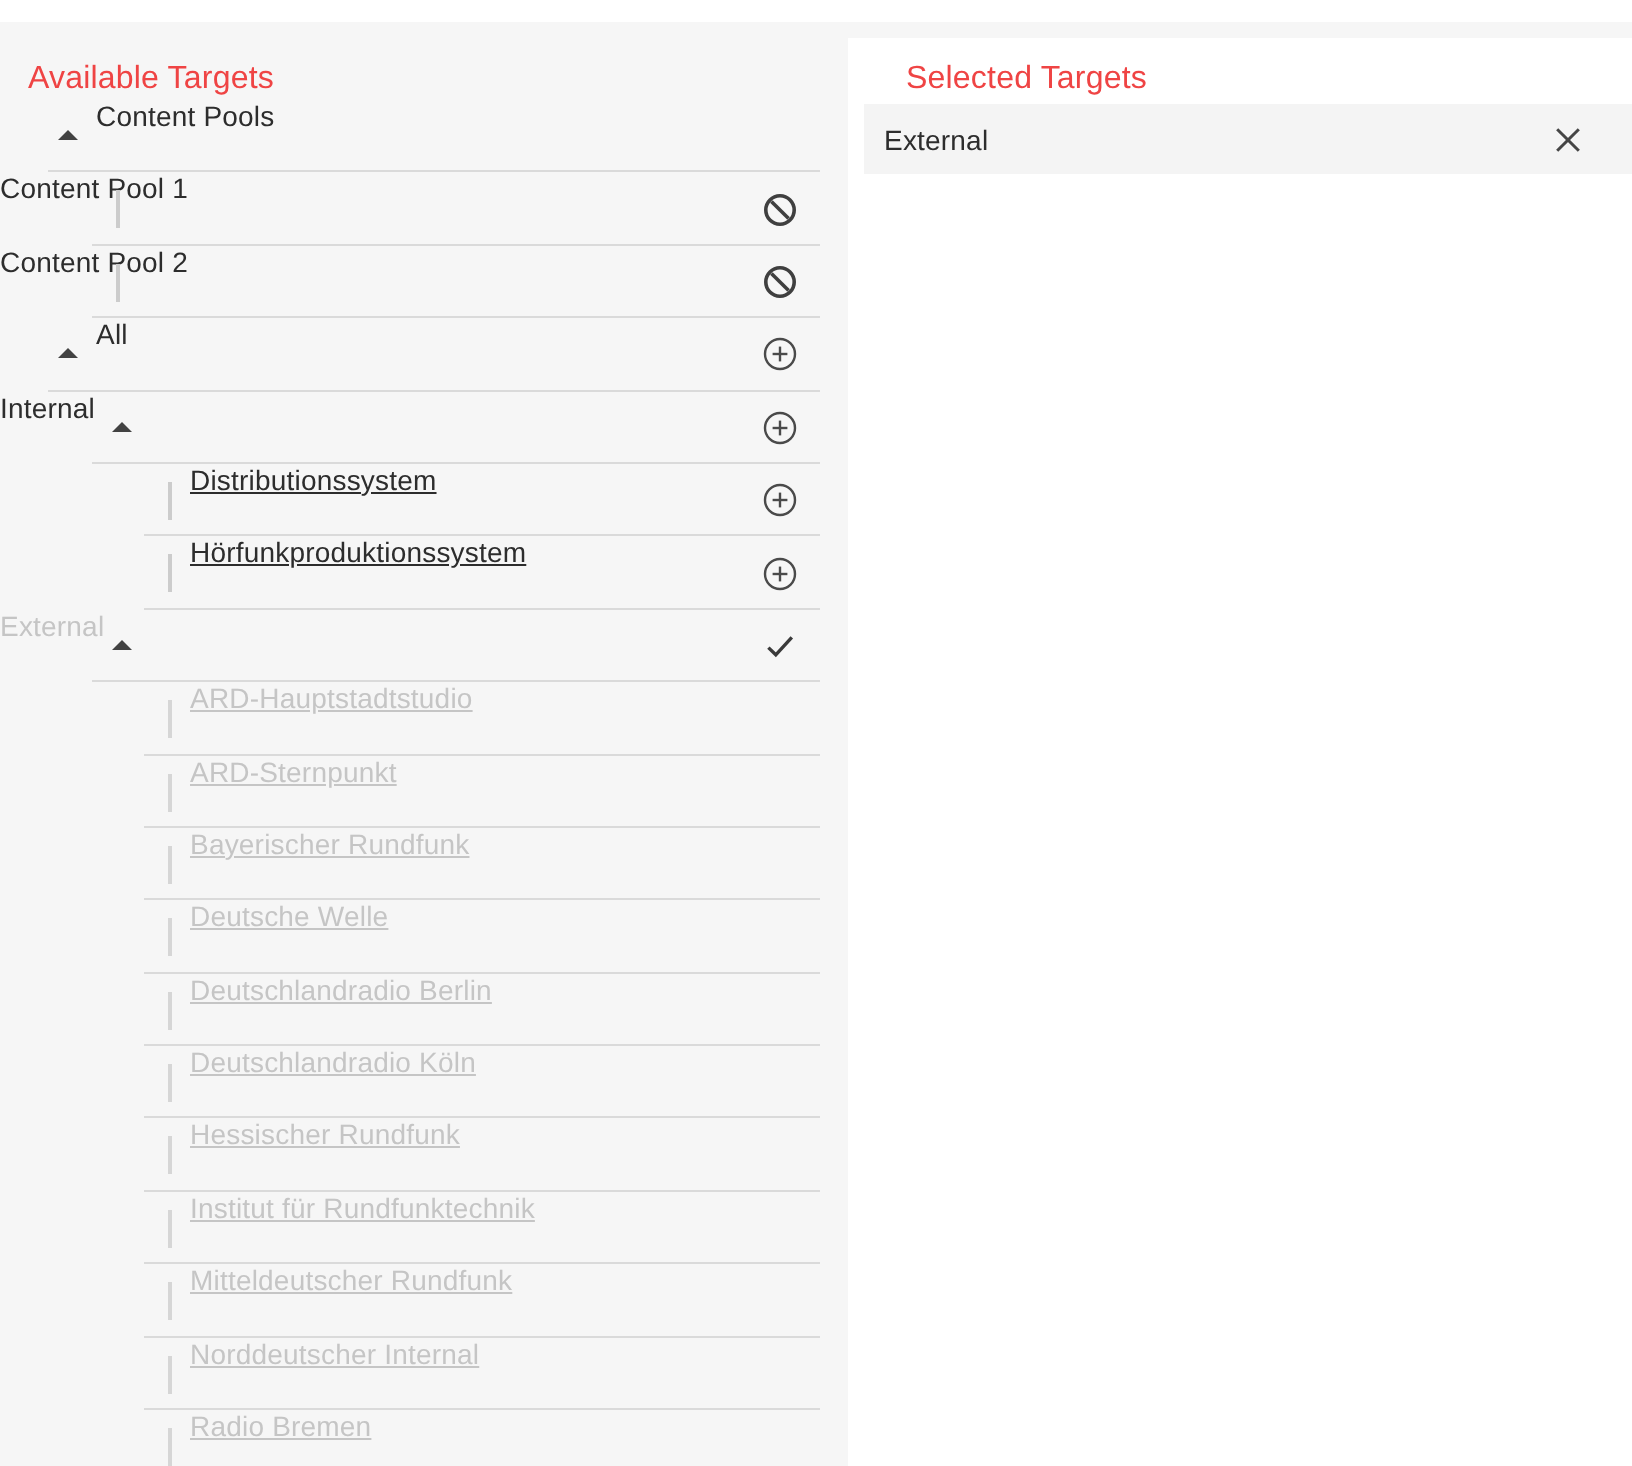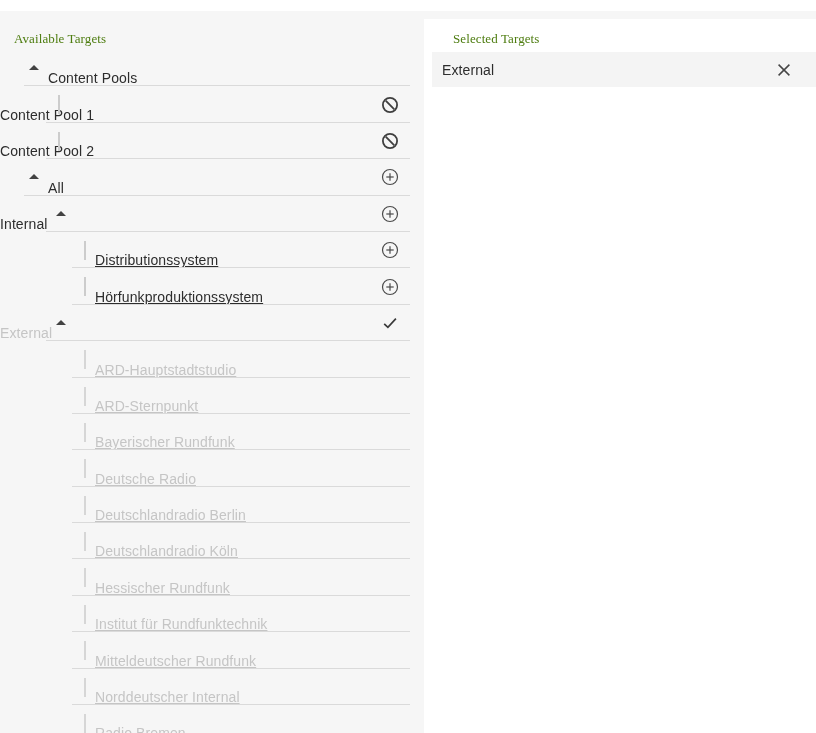--- a/index.html
+++ b/index.html
@@ -7,27 +7,27 @@
     width:816px;height:733px;position:relative;overflow:hidden;
     background:#ffffff;
     font-family:"Liberation Sans","DejaVu Sans",sans-serif;
     -webkit-font-smoothing:antialiased;
   }
   
   .gray-base{position:absolute;left:0;top:11px;width:816px;height:722px;background:#f6f6f6;}
   
   .right-surface{position:absolute;left:424px;top:19px;width:392px;height:714px;background:#ffffff;}
 
-  .panel-title{position:absolute;font-size:13px;color:#4d7c0f;letter-spacing:.1px;font-family:Liberation Serif, serif;}
+  .panel-title{position:absolute;font-size:16px;color:#ef4444;letter-spacing:.1px;}
   .title-available{left:14px;top:31px;}
   .title-selected{left:453px;top:31px;}
 
   
   .tree{position:absolute;left:0;top:50px;width:424px;}
-  .row{position:relative;height:36.4px;display:flex;align-items:flex-end;}
+  .row{position:relative;height:36.4px;display:flex;align-items:flex-start;}
   .row::after{content:"";position:absolute;bottom:0;height:1px;background:#dadada;right:14px;}
   .l0::after{left:24px;}
   .l1::after{left:46px;}
   .l2::after{left:72px;}
 
   .tri{position:absolute;left:29px;top:50%;margin-top:-3px;width:0;height:0;
        border-left:5px solid transparent;border-right:5px solid transparent;
        border-bottom:5.5px solid #424242;}
   .l1 .tri{left:56px;}
 
@@ -159,21 +159,21 @@
     <span class="lbl">ARD-Sternpunkt</span>
   </div>
 
   <div class="row l2 leaf disabled">
     <span class="rail"></span>
     <span class="lbl">Bayerischer Rundfunk</span>
   </div>
 
   <div class="row l2 leaf disabled">
     <span class="rail"></span>
-    <span class="lbl">Deutsche Radio</span>
+    <span class="lbl">Deutsche Welle</span>
   </div>
 
   <div class="row l2 leaf disabled">
     <span class="rail"></span>
     <span class="lbl">Deutschlandradio Berlin</span>
   </div>
 
   <div class="row l2 leaf disabled">
     <span class="rail"></span>
     <span class="lbl">Deutschlandradio Köln</span>

